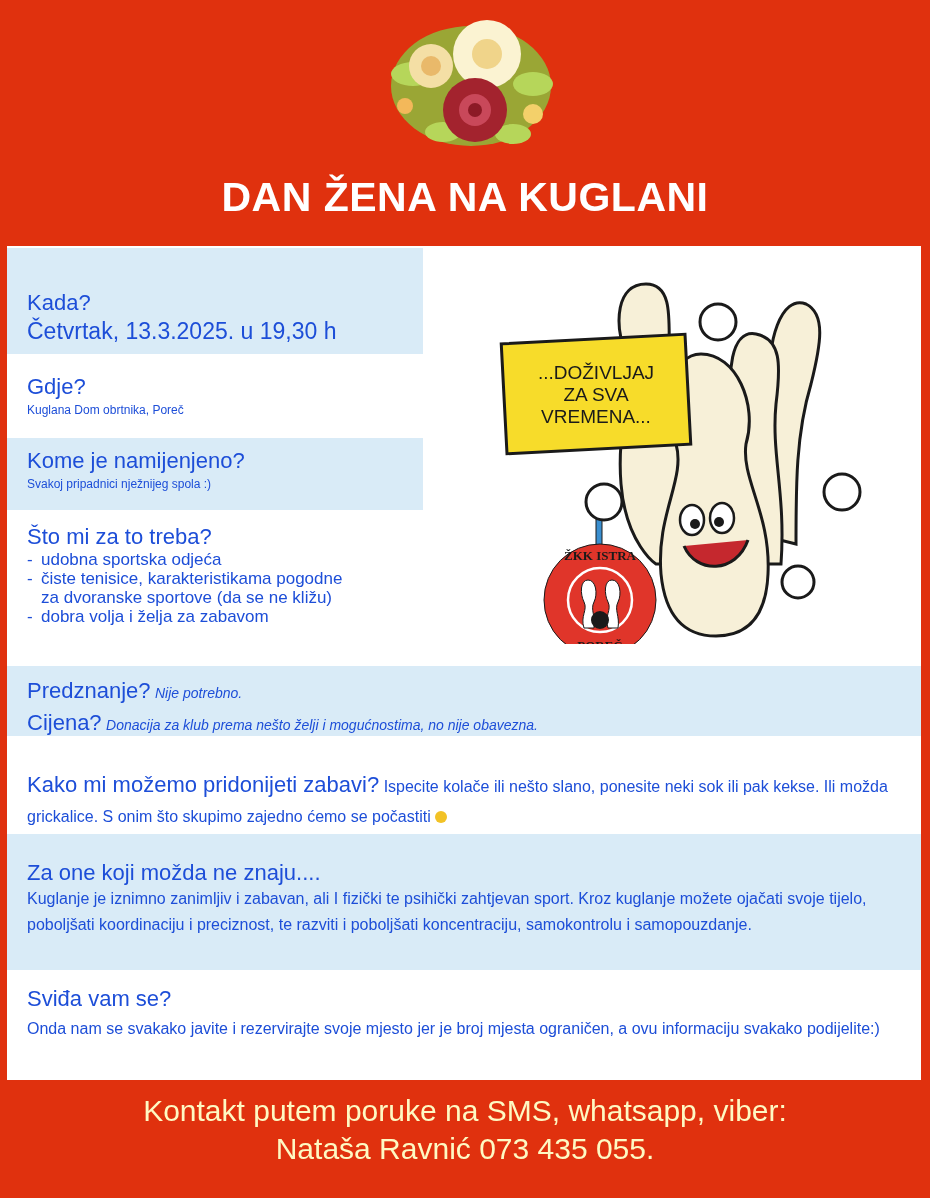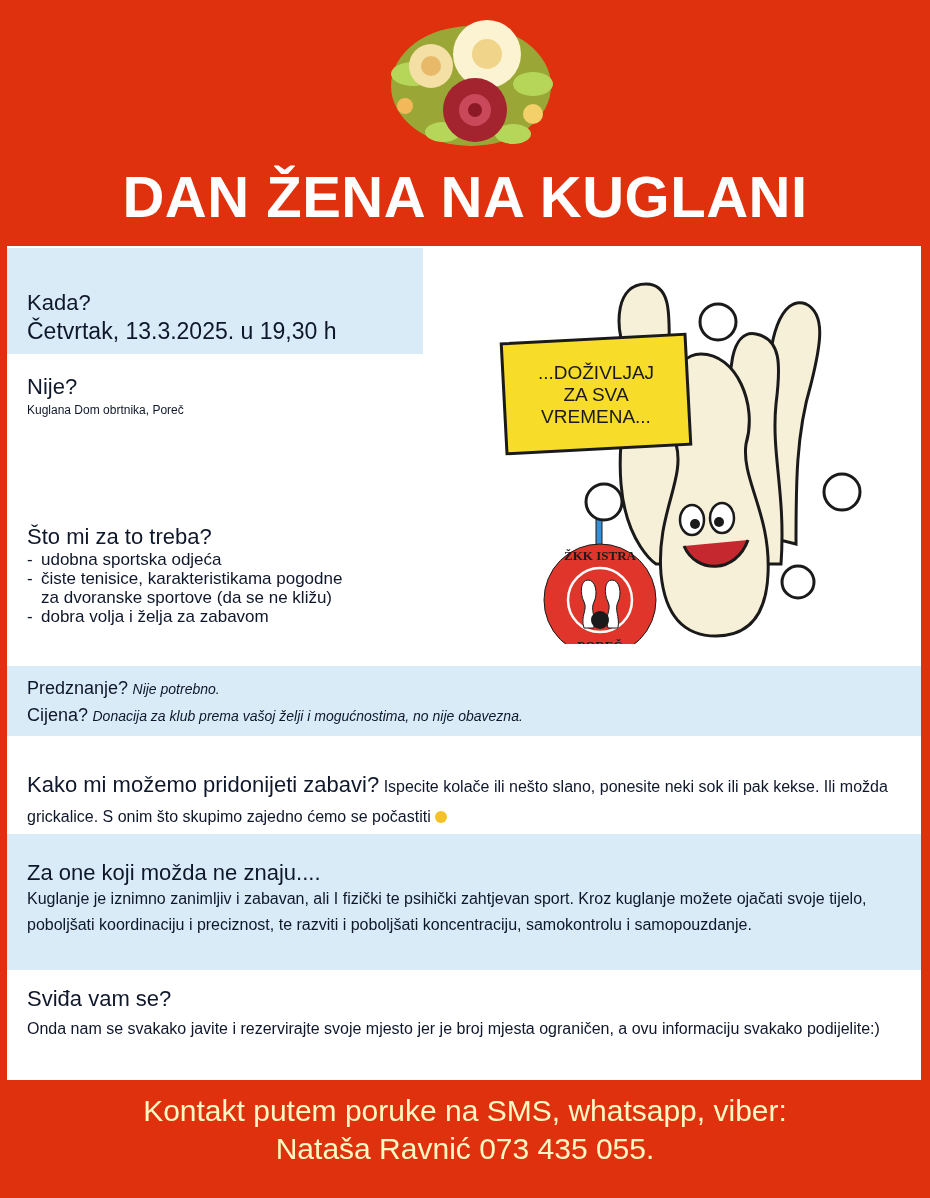--- a/index.html
+++ b/index.html
@@ -5,28 +5,28 @@
   html, body { margin:0; padding:0; }
   body {
     width:930px; height:1198px; overflow:hidden;
     background:#e0310e;
     font-family:"Liberation Sans", sans-serif;
     position:relative;
   }
   .flowers { position:absolute; left:383px; top:14px; width:176px; height:142px; }
   .title {
     position:absolute; left:0; top:162px; width:930px; text-align:center;
-    color:#ffffff; font-weight:bold; font-size:58px; letter-spacing:0.5px;
+    color:#ffffff; font-weight:bold; font-size:41px; letter-spacing:0.5px;
     line-height:70px;
   }
   .panel {
     position:absolute; left:7px; top:246px; width:914px; height:834px;
     background:#ffffff;
   }
-  .blk { position:absolute; color:#0f172a; }
+  .blk { position:absolute; color:#1d4ed8; }
   .blue { background:#d9ebf7; }
   .h { font-size:22px; line-height:26px; }
   .s { font-size:12px; line-height:20px; }
   .b1 { left:0; top:2px; width:416px; height:106px; }
   .b2 { left:0; top:116px; width:416px; height:72px; }
   .b3 { left:0; top:192px; width:416px; height:72px; }
   .b4 { left:0; top:268px; width:440px; height:148px;padding-left:8px; }
   .b5 { left:0; top:420px; width:914px; height:70px; }
   .b6 { left:0; top:494px; width:914px; height:90px; }
   .b7 { left:0; top:588px; width:914px; height:136px; }
@@ -34,21 +34,21 @@
   .pad { position:absolute; left:20px; }
   .b1 .pad { top:42px; }
   .b1 .big { font-size:23px; line-height:30px; }
   .b2 .pad { top:12px; }
   .b3 .pad { top:10px; }
   .b4 .pad { top:10px; }
   .list .li { font-size:17px; line-height:19px; padding-left:14px; position:relative; }
   .list .li .dash { position:absolute; left:0; top:0; }
   .b5 .pad { top:12px; }
   .row { white-space:nowrap; }
-  .row .k { font-size:18px; }
+  .row .k { font-size:22px; }
   .row .v { font-size:14px;font-style:italic; }
   .b6 .pad { top:20px; width:880px; font-size:16px; line-height:30px;margin-top:10px; }
   .b6 .k { font-size:22px; }
   .b7 .pad { top:26px; width:880px; }
   .b7 .t { font-size:16px; line-height:26px; }
   .b8 .pad { top:12px; width:880px; }
   .b8 .t { font-size:16px; line-height:26px; margin-top:4px; }
   .emoji { display:inline-block; width:12px; height:12px; border-radius:50%; background:#f2c226; vertical-align:-1px; margin-left:4px; }
   .mascot { position:absolute; left:496px; top:264px; width:380px; height:380px; }
   .footer {
@@ -84,41 +84,47 @@
 
   <div class="blk blue b1">
     <div class="pad">
       <div class="h">Kada?</div>
       <div class="big">Četvrtak, 13.3.2025. u 19,30 h</div>
     </div>
   </div>
 
   <div class="blk b2">
     <div class="pad">
-      <div class="h">Nije?</div>
+      <div class="h">Gdje?</div>
       <div class="s">Kuglana Dom obrtnika, Poreč</div>
     </div>
   </div>
 
+  <div class="blk blue b3">
+    <div class="pad">
+      <div class="h">Kome je namijenjeno?</div>
+      <div class="s">Svakoj pripadnici nježnijeg spola :)</div>
+    </div>
+  </div>
 
   <div class="blk b4">
     <div class="pad">
       <div class="h">Što mi za to treba?</div>
       <div class="list">
         <div class="li"><span class="dash">-</span><span>udobna sportska odjeća</span></div>
         <div class="li"><span class="dash">-</span><span>čiste tenisice, karakteristikama pogodne</span><br><span>za dvoranske sportove (da se ne kližu)</span></div>
         <div class="li"><span class="dash">-</span><span>dobra volja i želja za zabavom</span></div>
       </div>
     </div>
   </div>
 
   <div class="blk blue b5">
     <div class="pad">
       <div class="row"><span class="k">Predznanje?</span> <span class="v">Nije potrebno.</span></div>
-      <div class="row" style="margin-top:6px"><span class="k">Cijena?</span> <span class="v">Donacija za klub prema vašoj želji i mogućnostima, no nije obavezna.</span></div>
+      <div class="row" style="margin-top:6px"><span class="k">Cijena?</span> <span class="v">Donacija za klub prema nešto želji i mogućnostima, no nije obavezna.</span></div>
     </div>
   </div>
 
   <div class="blk b6">
     <div class="pad">
       <span class="k">Kako mi možemo pridonijeti zabavi?</span>
       <span>Ispecite kolače ili nešto slano, ponesite neki sok ili pak kekse. Ili možda grickalice. S onim što skupimo zajedno ćemo se počastiti</span><span class="emoji"></span>
     </div>
   </div>
 

